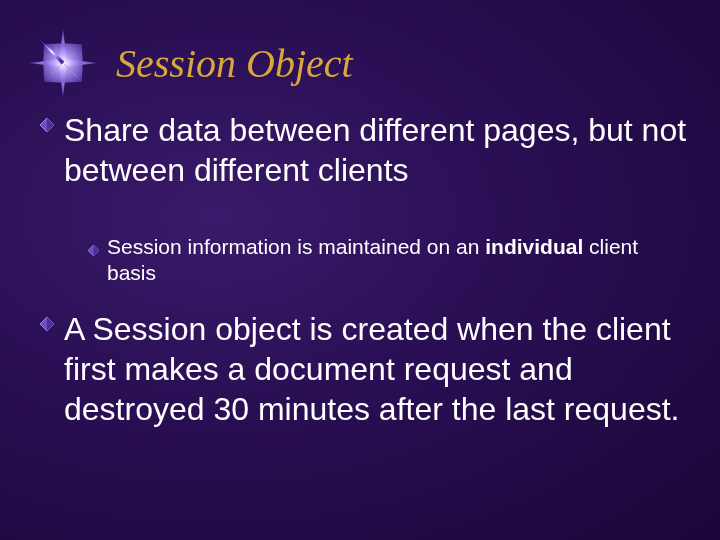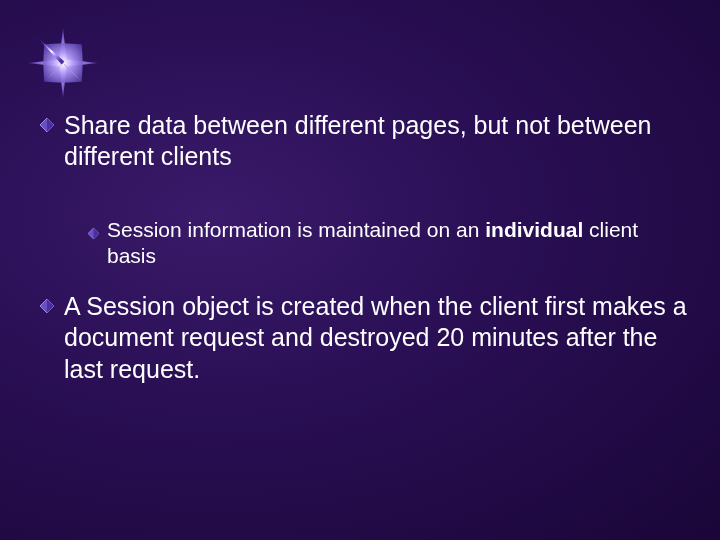--- a/index.html
+++ b/index.html
@@ -32,21 +32,21 @@
     right: 30px;
   }
   .bullet-item {
     display: flex;
     align-items: flex-start;
     margin-bottom: 14px;
   }
   .bullet-item.level1 { margin-left: 0; }
   .bullet-item.level2 { margin-left: 48px; margin-bottom: 4px; margin-top: 44px; }
   .bullet-text { flex: 1; }
-  .level1 .bullet-text { font-size: 25px; line-height: 1.25; }
+  .level1 .bullet-text { font-size: 32px; line-height: 1.25; }
   .level2 .bullet-text { font-size: 21px; line-height: 1.25; }
   .diamond {
     width: 14px; height: 14px;
     flex-shrink: 0;
     margin-top: 8px;
     margin-right: 10px;
   }
   .diamond.small { width: 11px; height: 11px; margin-top: 8px; margin-right: 8px; }
   .bold { font-weight: bold; }
   .sub-group { margin-bottom: 22px; }
@@ -68,20 +68,21 @@
       <g fill="url(#sg)" stroke="#1a0638" stroke-width="0">
         <polygon points="50,0 55,45 100,50 55,55 50,100 45,55 0,50 45,45"></polygon>
         <polygon points="50,12 70,30 88,50 70,70 50,88 30,70 12,50 30,30" transform="rotate(45 50 50)" opacity="0.9"></polygon>
         <polygon points="15,15 52,48 48,52"></polygon>
         <polygon points="85,15 52,48 48,52" transform="rotate(90 50 50)"></polygon>
         <polygon points="85,85 52,52 48,48" transform="rotate(0 50 50)"></polygon>
         <polygon points="15,85 48,52 52,48" transform="rotate(0 50 50)"></polygon>
       </g>
     </svg>
   </span>
+  <span class="title-text">Session Object</span>
 </div>
 
 <div class="content">
 
   <div class="bullet-item level1">
     <span class="diamond">
       <svg viewBox="0 0 20 20" width="14" height="14">
         <polygon points="10,0 20,10 10,20 0,10" fill="#6a4fc4" stroke="#c0b0ff" stroke-width="1"></polygon>
         <polygon points="10,0 20,10 10,20" fill="#4a2fa0"></polygon>
       </svg>
@@ -101,16 +102,16 @@
     </div>
   </div>
 
   <div class="bullet-item level1">
     <span class="diamond">
       <svg viewBox="0 0 20 20" width="14" height="14">
         <polygon points="10,0 20,10 10,20 0,10" fill="#6a4fc4" stroke="#c0b0ff" stroke-width="1"></polygon>
         <polygon points="10,0 20,10 10,20" fill="#4a2fa0"></polygon>
       </svg>
     </span>
-    <span class="bullet-text">A Session object is created when the client first makes a document request and destroyed 20 minutes after the last request.</span>
+    <span class="bullet-text">A Session object is created when the client first makes a document request and destroyed 30 minutes after the last request.</span>
   </div>
 
 </div>
 
 </body></html>

